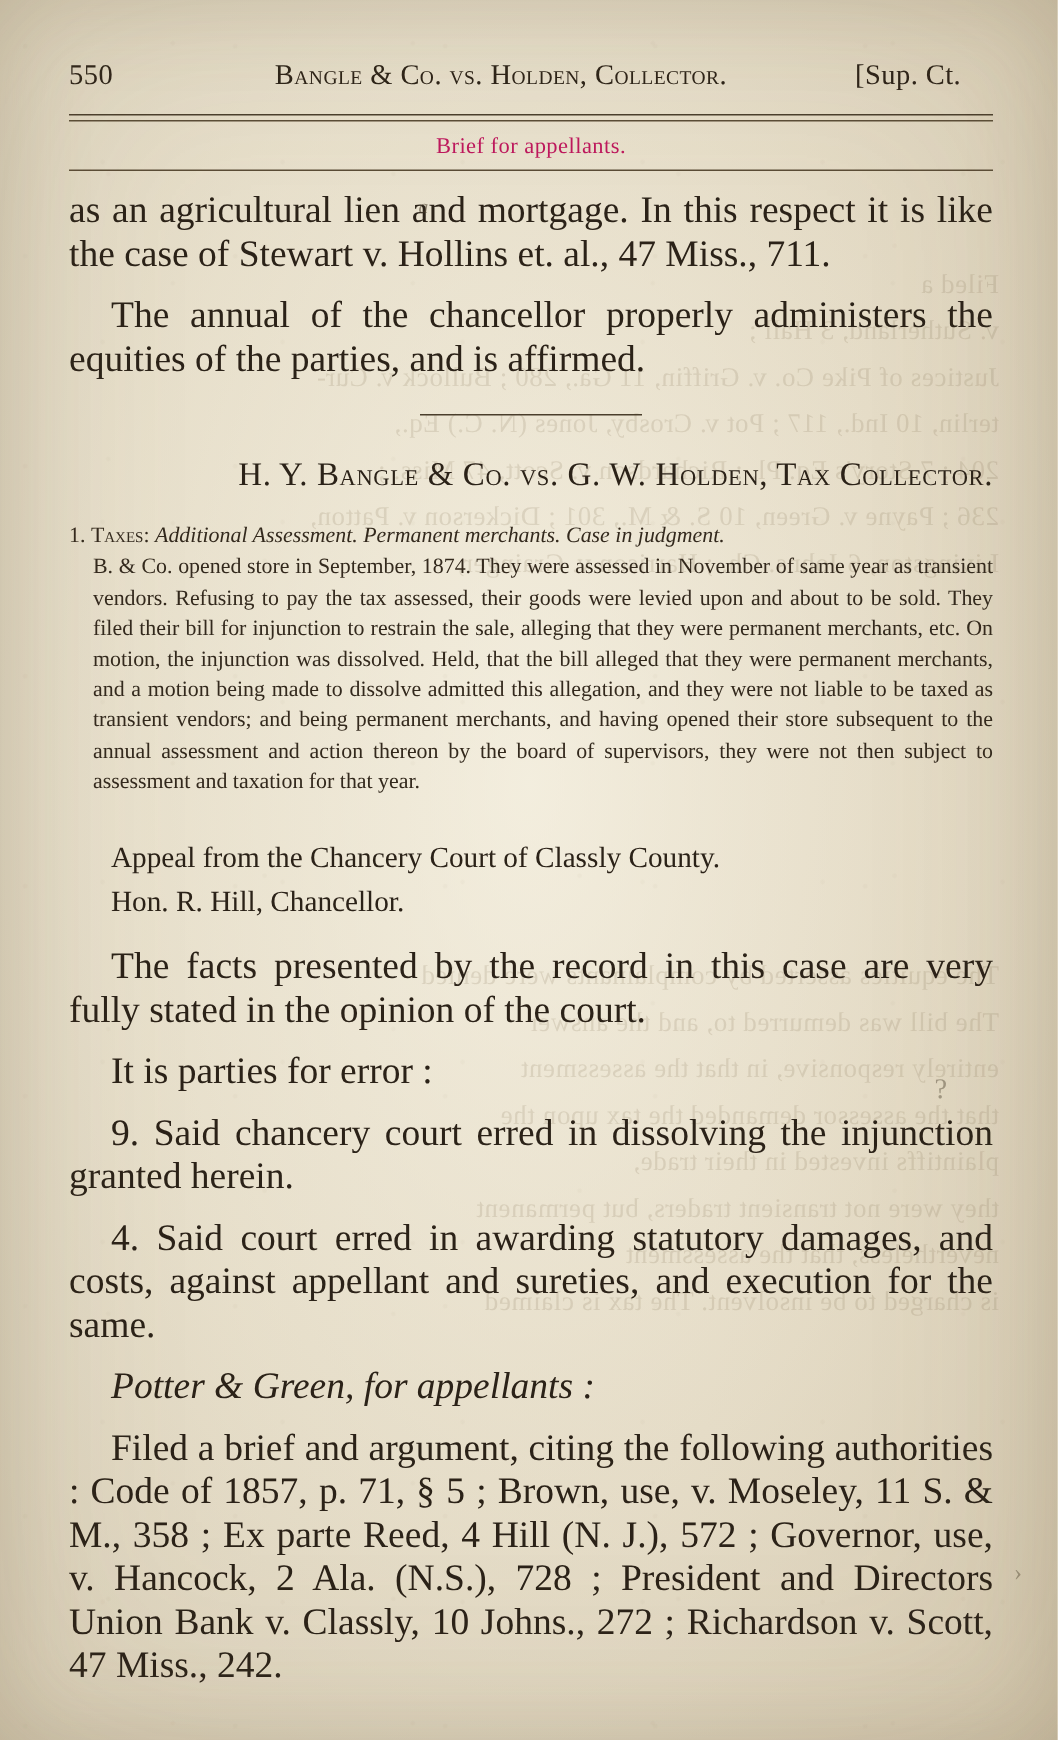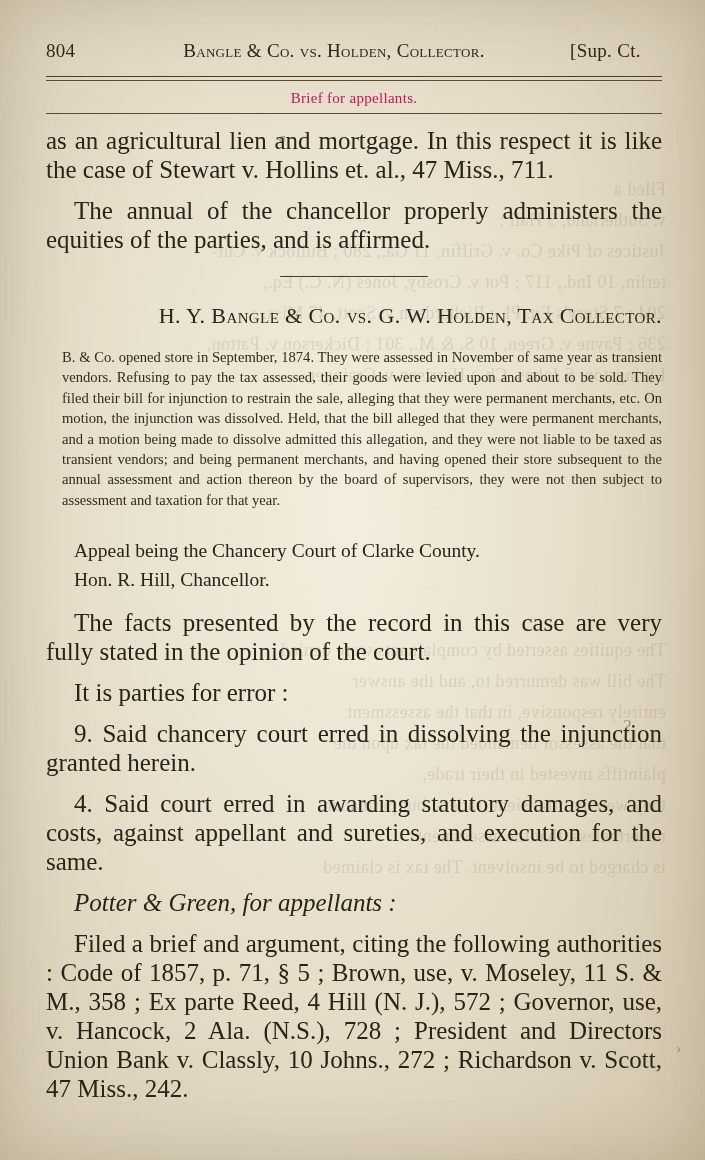--- a/index.html
+++ b/index.html
@@ -185,21 +185,21 @@
   <div>that the assessor demanded the tax upon the</div>
   <div>plaintiffs invested in their trade,</div>
   <div>they were not transient traders, but permanent</div>
   <div>nevertheless, that the assessment</div>
   <div>is charged to be insolvent. The tax is claimed</div>
 </div>
 
 <div class="content">
 
   <div class="running-head">
-    <div class="folio">804</div>
+    <div class="folio">550</div>
     <div class="rh-title">Bangle &amp; Co. vs. Holden, Collector.</div>
     <div class="rh-right">[Sup. Ct.</div>
   </div>
 
   <hr class="rule">
   <hr class="rule thin">
 
   <div class="brief-line">Brief for appellants.</div>
 
   <hr class="rule thin">
@@ -209,25 +209,30 @@
   </div>
   <div class="body-text indent">
     <p class="indent">The annual of the chancellor properly administers the equities of the parties, and is affirmed.</p>
   </div>
 
   <hr class="short-rule">
 
   <div class="case-title">H. Y. Bangle &amp; Co. vs. G. W. Holden, Tax Collector.</div>
 
   <div class="syllabus">
+    <div class="syl-head">
+      <span class="sc">1.</span>
+      <span class="sc">Taxes:</span>
+      <span class="ital">Additional Assessment.   Permanent merchants.   Case in judgment.</span>
+    </div>
     <div class="syl-body">B. &amp; Co. opened store in September, 1874. They were assessed in November of same year as transient vendors. Refusing to pay the tax assessed, their goods were levied upon and about to be sold. They filed their bill for injunction to restrain the sale, alleging that they were permanent merchants, etc. On motion, the injunction was dissolved. Held, that the bill alleged that they were permanent merchants, and a motion being made to dissolve admitted this allegation, and they were not liable to be taxed as transient vendors; and being permanent merchants, and having opened their store subsequent to the annual assessment and action thereon by the board of supervisors, they were not then subject to assessment and taxation for that year.</div>
   </div>
 
   <div class="appeal">
-    <div class="lead">Appeal being the Chancery Court of Clarke County.</div>
+    <div class="lead">Appeal from the Chancery Court of Classly County.</div>
     <div class="chancellor">Hon. R. Hill, Chancellor.</div>
   </div>
 
   <div class="body-text indent tail">
     <p class="indent">The facts presented by the record in this case are very fully stated in the opinion of the court.</p>
   </div>
 
   <div class="body-text indent">
     <p class="indent">It is parties for error :</p>
   </div>

